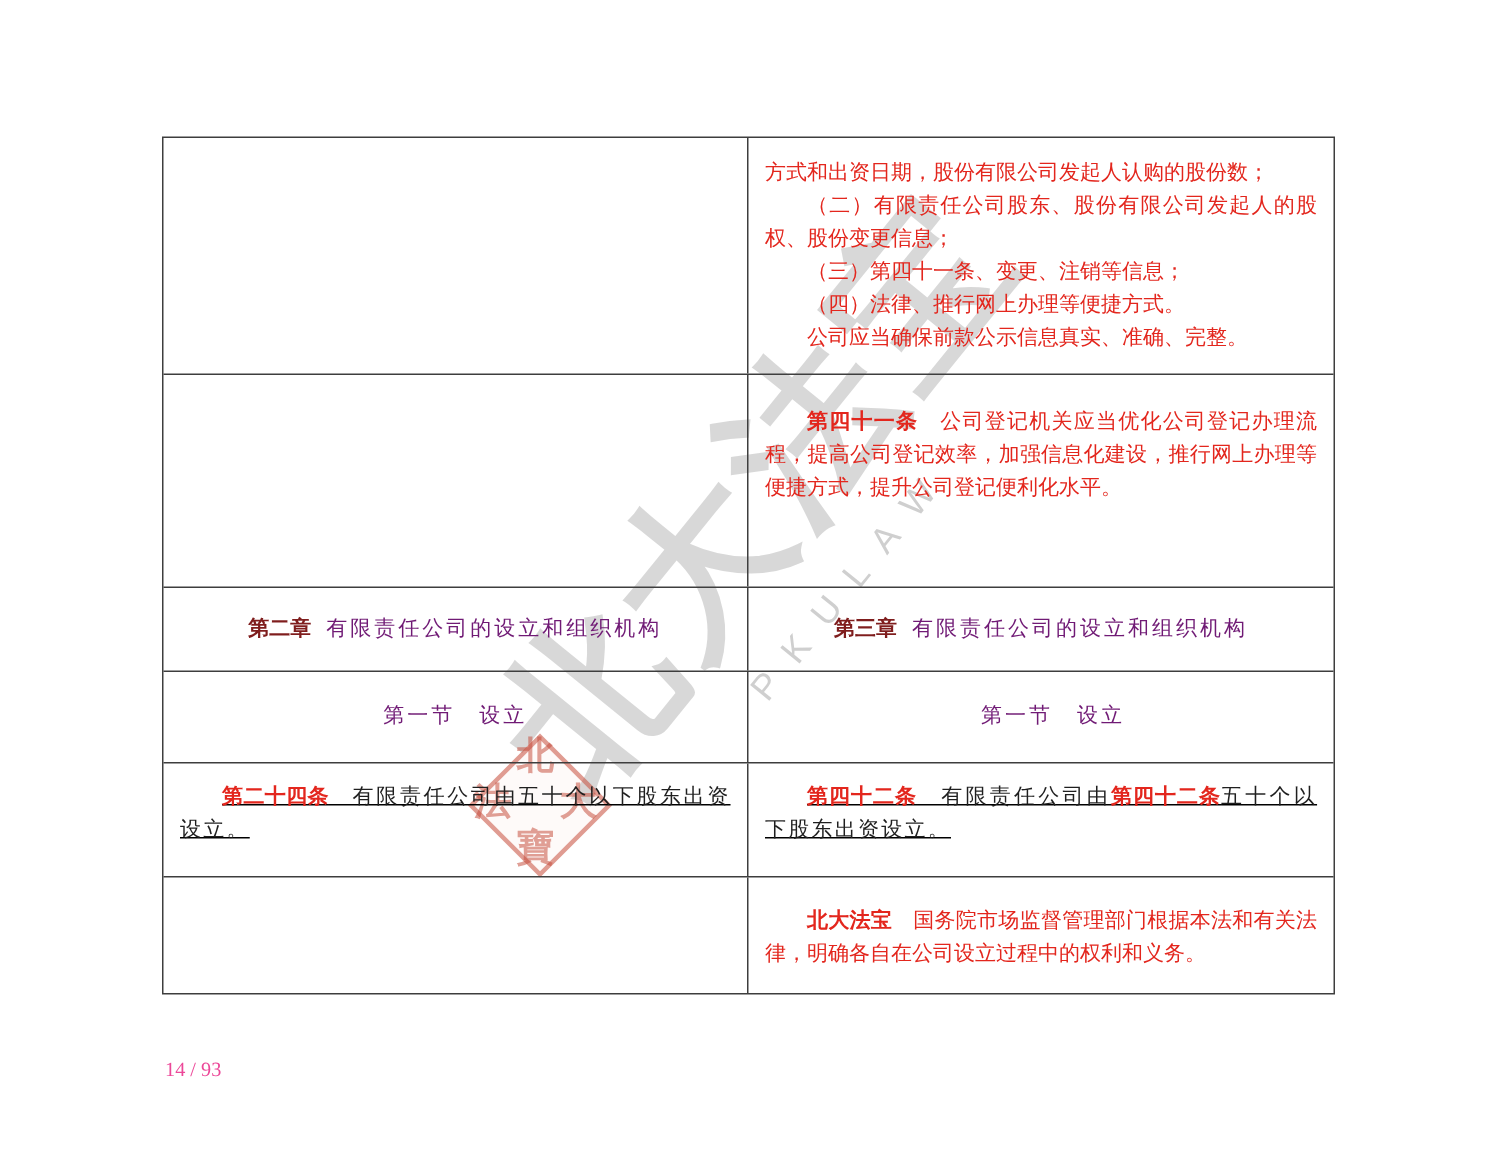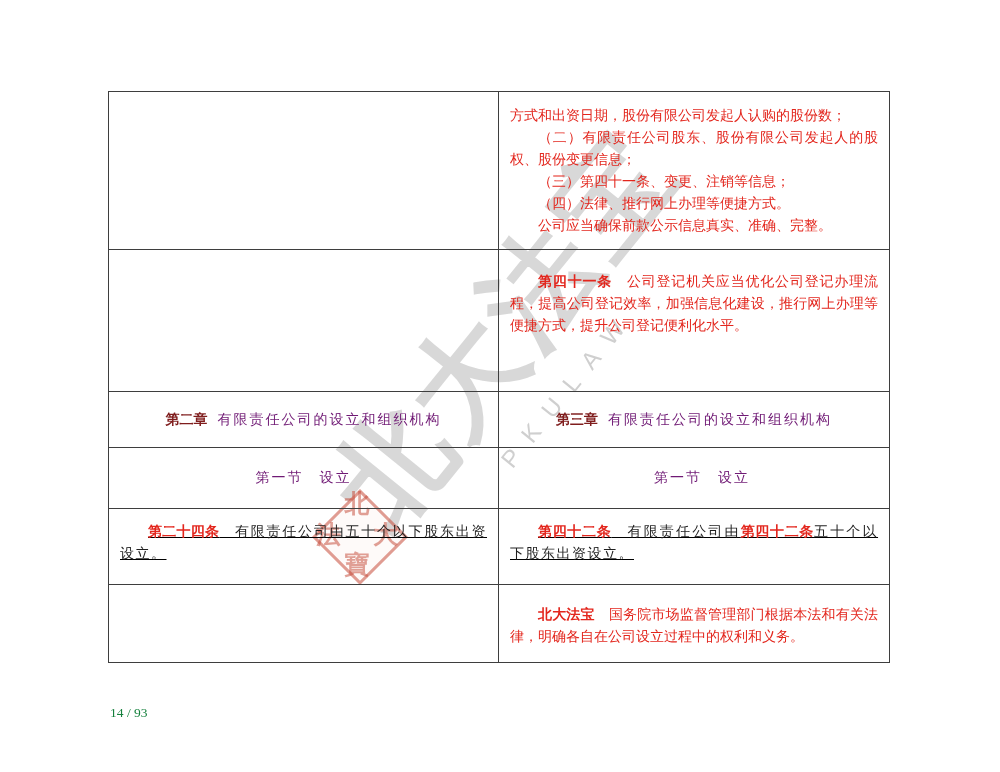--- a/index.html
+++ b/index.html
@@ -92,21 +92,21 @@
 
   .seg.red   { color: #e3261d; }
   .seg.bold  { font-weight: bold; }
   .seg.black { color: #1f1f1f; letter-spacing: 1.5px; }
   .heading-black { color: #701a75; letter-spacing: 2px; }
   .heading-red   { color: #7f1d1d; font-weight: bold; margin-right: 10px; }
 
   
   .page-number {
     position: absolute; left: 110px; top: 705px;
-    font-size: 13.5px; color: #15803d;
+    font-size: 13.5px; color: #ec4899;
     z-index: 1;
   }
 </style>
 </head>
 <body>
 
 <div class="watermark-layer">
   <div class="wm-cjk">北大法宝</div>
   <div class="wm-latin">PKULAW</div>
   <div class="seal-frame"></div>

